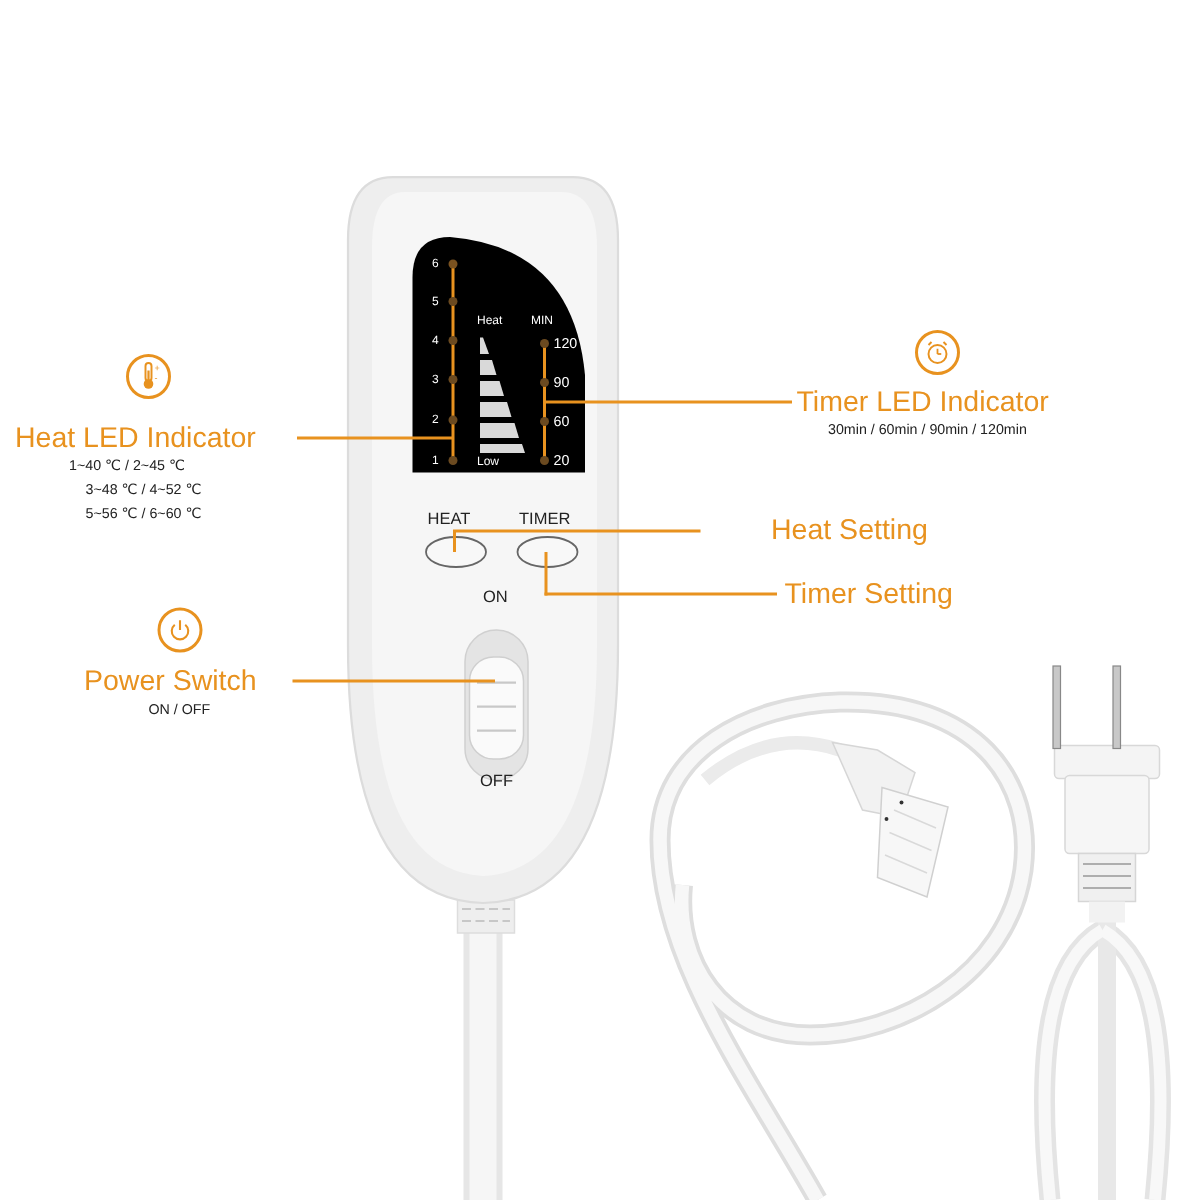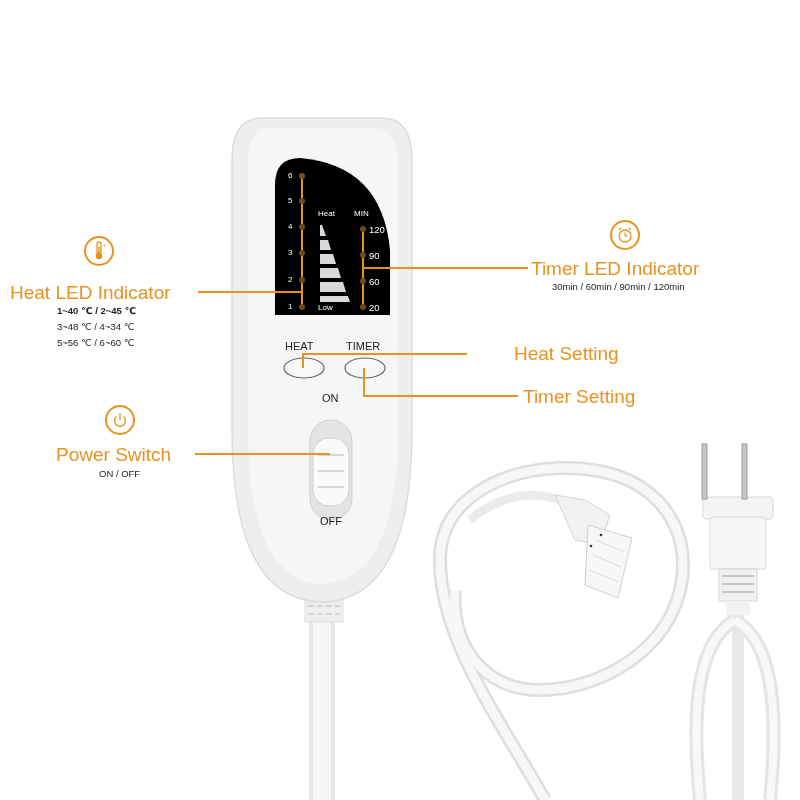--- a/index.html
+++ b/index.html
@@ -142,22 +142,22 @@
   <svg width="30" height="30" style="left:-2px;top:-2px;">
     <rect x="13" y="6" width="4" height="12" rx="2" fill="none" stroke="#e8921f" stroke-width="1.3"></rect>
     <circle cx="15" cy="20" r="3.2" fill="#e8921f"></circle>
     <line x1="15" y1="11" x2="15" y2="18" stroke="#e8921f" stroke-width="1.5"></line>
     <text x="19" y="11" font-size="6" fill="#e8921f" font-family="Liberation Sans, sans-serif">+</text>
     <text x="19" y="18" font-size="6" fill="#e8921f" font-family="Liberation Sans, sans-serif">-</text>
   </svg>
 </div>
 <span class="callout-title" style="left:10px;top:283px;">Heat LED Indicator</span>
 <div class="leader" style="left:198px;top:291px;width:104px;height:2px;"></div>
-<span class="callout-sub" style="left:57px;top:306px;font-weight:bold;">1~40 ℃  /  2~45 ℃</span>
-<span class="callout-sub" style="left:57px;top:322px;">3~48 ℃  /  4~34 ℃</span>
+<span class="callout-sub" style="left:46px;top:306px;">1~40 ℃  /  2~45 ℃</span>
+<span class="callout-sub" style="left:57px;top:322px;">3~48 ℃  /  4~52 ℃</span>
 <span class="callout-sub" style="left:57px;top:338px;">5~56 ℃  /  6~60 ℃</span>
 
 <div class="icon-circle" style="left:610px;top:220px;">
   <svg width="30" height="30" style="left:-2px;top:-2px;">
     <circle cx="15" cy="16" r="6" fill="none" stroke="#e8921f" stroke-width="1.3"></circle>
     <line x1="15" y1="16" x2="15" y2="12.5" stroke="#e8921f" stroke-width="1.2"></line>
     <line x1="15" y1="16" x2="17.5" y2="16" stroke="#e8921f" stroke-width="1.2"></line>
     <path d="M9 10 L11 8" stroke="#e8921f" stroke-width="1.3"></path>
     <path d="M21 10 L19 8" stroke="#e8921f" stroke-width="1.3"></path>
   </svg>

